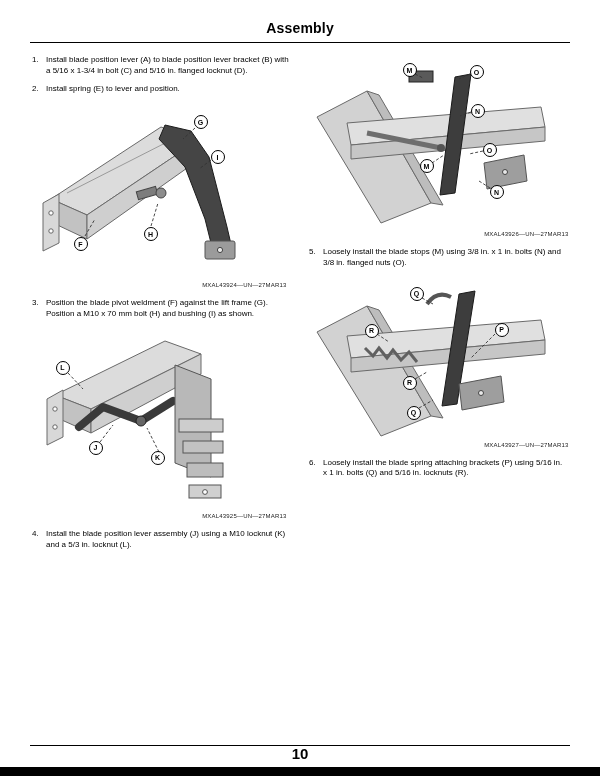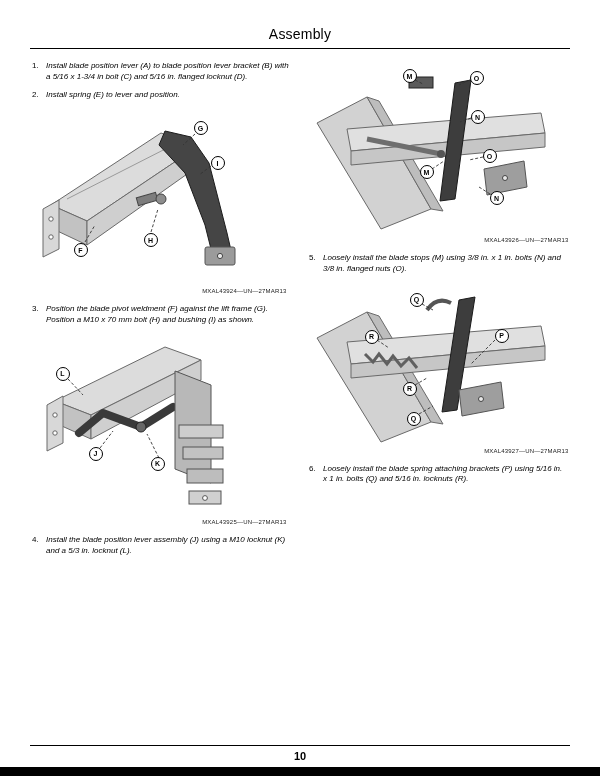--- a/index.html
+++ b/index.html
@@ -9,42 +9,42 @@
     height: 776px;
     margin: 0 auto;
     background: #ffffff;
     font-family: "Liberation Sans", sans-serif;
     color: #000;
     overflow: hidden;
   }
   .page-title {
     text-align: center;
     font-size: 14px;
-    font-weight: normal;
-    padding-top: 26px;
+    font-weight: bold;
+    padding-top: 20px;
     letter-spacing: 0.2px;
   }
   .header-rule {
     border-top: 1.2px solid #000;
     margin: 6px 30px 0 30px;
   }
   .content {
     display: flex;
     padding: 12px 30px 0 30px;
     gap: 14px;
   }
   .col { width: 50%; }
   .step {
     display: flex;
     font-size: 8px;
     line-height: 1.35;
     margin: 0 0 7px 2px;
   }
   .step-num { width: 14px; flex: none; }
-  .step-text { flex: 1; padding-right: 2px; font-style: italic; }
+  .step-text { flex: 1; padding-right: 2px; }
   .figure-block { margin: 6px auto 4px auto; }
   .figure { position: relative; }
   .caption {
     font-size: 6px;
     color: #222;
     text-align: right;
     margin: 1px 0 10px 0;
     letter-spacing: 0.2px;
   }
   .callout {
@@ -67,21 +67,21 @@
     right: 30px;
     bottom: 30px;
     border-top: 1px solid #000;
   }
   .page-number {
     position: absolute;
     left: 0;
     right: 0;
     bottom: 14px;
     text-align: center;
-    font-size: 11px;
+    font-size: 15px;
     font-weight: bold;
   }
   .bottom-bar {
     position: absolute;
     left: 0;
     right: 0;
     bottom: 0;
     height: 9px;
     background: #000;
   }

